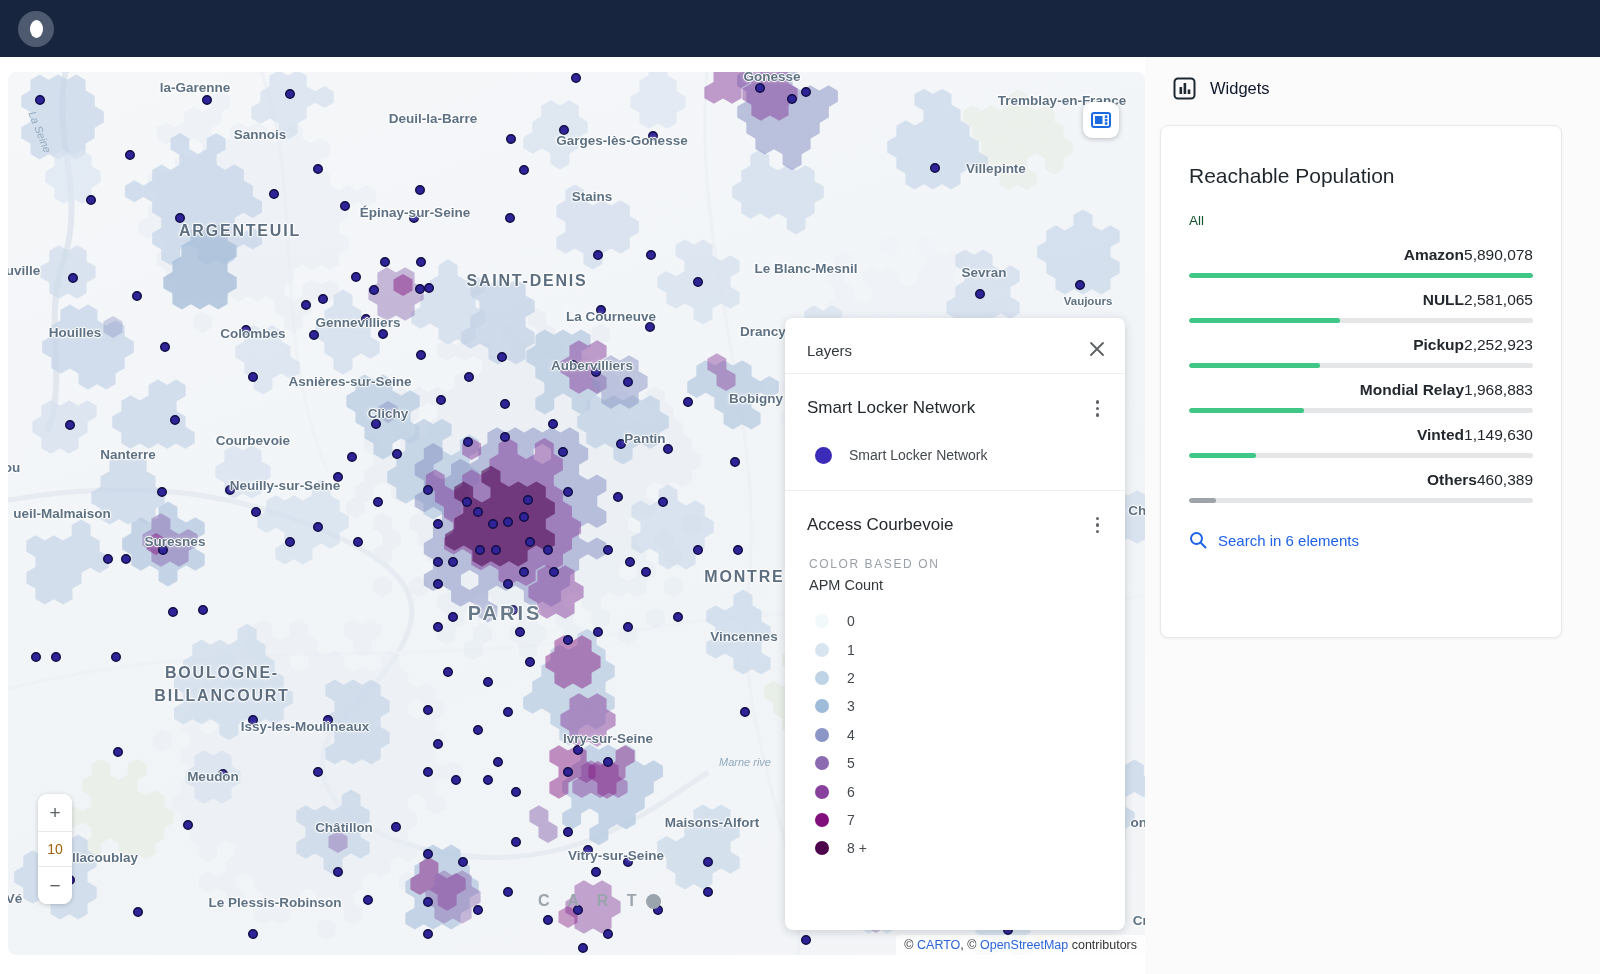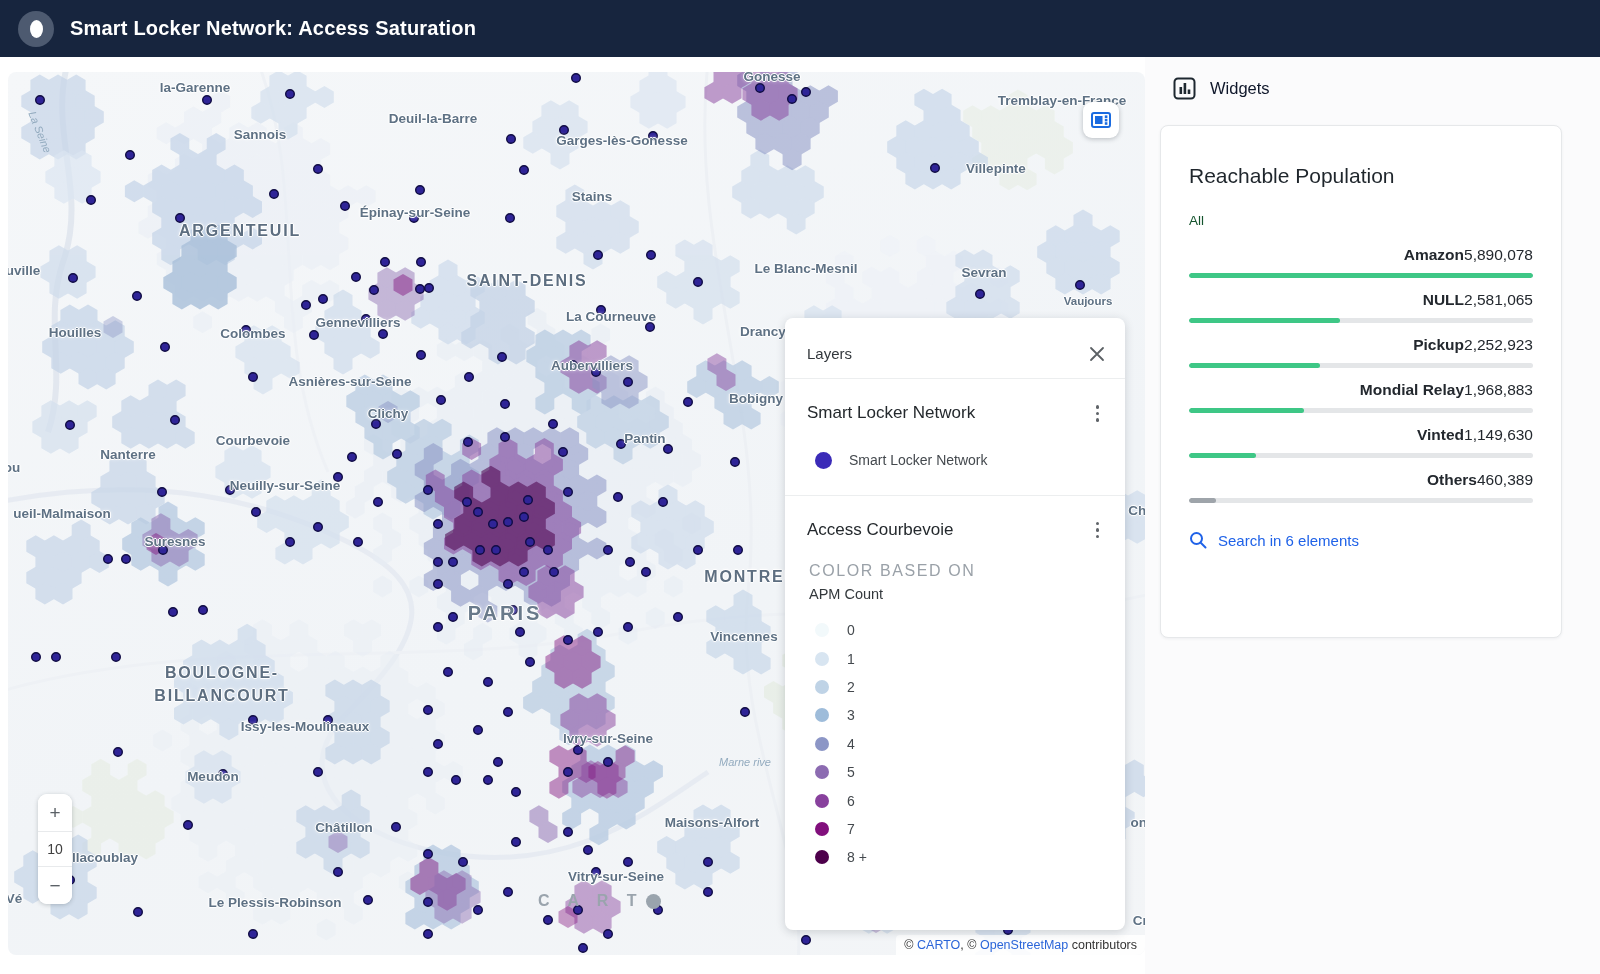--- a/index.html
+++ b/index.html
@@ -30,44 +30,44 @@
   .mlabel.capital{font-size:20px;letter-spacing:3px;color:#68798a;}
   .mlabel.small{font-size:11.5px;font-weight:600;}
   .mlabel.river{font-size:11px;font-style:italic;font-weight:400;color:#93abbf;text-shadow:none;}
   .watermark{position:absolute;left:530px;top:820px;color:#9aa4ad;font-size:16px;font-weight:700;
     letter-spacing:7px;display:flex;align-items:center;gap:2px;}
   .watermark .wm-dot{width:15px;height:15px;border-radius:50%;background:#9aa4ad;display:inline-block;}
   .zoomctl{position:absolute;left:30px;top:722px;width:34px;background:#fff;border-radius:9px;
     box-shadow:0 1px 4px rgba(40,50,60,.25);display:flex;flex-direction:column;overflow:hidden;}
   .zoomctl button{background:#fff;border:none;height:37px;font-size:19px;color:#5b6167;cursor:pointer;}
   .zoom-level{height:36px;display:flex;align-items:center;justify-content:center;font-size:14px;
-    color:#404040;border-top:1px solid #e8eaec;border-bottom:1px solid #e8eaec;}
+    color:#a16207;border-top:1px solid #e8eaec;border-bottom:1px solid #e8eaec;}
   .panel-toggle{position:absolute;left:1075px;top:30px;width:36px;height:36px;background:#fff;
     border:none;border-radius:9px;box-shadow:0 1px 5px rgba(40,50,60,.3);cursor:pointer;
     display:flex;align-items:center;justify-content:center;}
   .attribution{position:absolute;right:0;bottom:0;background:rgba(255,255,255,.85);
     border-top-left-radius:4px;padding:3px 8px;font-size:12.5px;color:#333;z-index:5;}
   .attribution a{color:#2b65d9;text-decoration:none;cursor:pointer;}
   
   .layers-panel{position:absolute;left:777px;top:246px;width:340px;height:612px;background:#fff;
     border-radius:8px;box-shadow:0 2px 10px rgba(30,40,50,.18);z-index:10;display:flex;flex-direction:column;}
-  .lp-head{display:flex;align-items:flex-start;justify-content:space-between;padding:15px 20px 13px 22px;
-    border-bottom:1px solid #eceeef;margin-top:12px;}
+  .lp-head{display:flex;align-items:center;justify-content:space-between;padding:22px 20px 13px 22px;
+    border-bottom:1px solid #eceeef;}
   .lp-title{font-size:15px;color:#33383d;}
   .lp-close{background:none;border:none;cursor:pointer;font-size:20px;color:#5b6064;line-height:1;}
   .lp-section{padding:22px 20px 18px 22px;}
   .lp-section + .lp-section{border-top:1px solid #eceeef;}
   .lp-sec-head{display:flex;align-items:center;justify-content:space-between;}
   .lp-sec-title{font-size:17px;color:#24292d;}
   .kebab{background:none;border:none;cursor:pointer;display:flex;flex-direction:column;gap:3px;padding:4px 6px;}
   .kebab i{width:3.5px;height:3.5px;border-radius:50%;background:#5f6368;display:block;}
   .lp-layer-row{display:flex;align-items:center;gap:17px;margin:26px 0 8px 8px;}
   .lp-layer-dot{width:17px;height:17px;border-radius:50%;flex:0 0 auto;}
   .lp-layer-label{font-size:14px;color:#44494e;}
-  .lp-caption{margin:20px 0 4px 2px;font-size:16px;letter-spacing:1.6px;color:#9aa1a8;}
+  .lp-caption{margin:20px 0 4px 2px;font-size:12px;letter-spacing:1.6px;color:#9aa1a8;}
   .lp-attr{margin:6px 0 14px 2px;font-size:14.5px;color:#33383c;}
   .legend-row{display:flex;align-items:center;gap:18px;height:28.4px;margin-left:8px;}
   .legend-dot{width:14px;height:14px;border-radius:50%;flex:0 0 auto;}
   .legend-label{font-size:14px;color:#44494e;}
   
   .sidebar{position:absolute;left:1145px;top:57px;width:455px;height:917px;background:#fbfbfc;}
   .sb-head{display:flex;align-items:center;gap:14px;padding:20px 0 0 28px;}
   .sb-head-label{font-size:16.5px;color:#0f172a;font-weight:500;}
   .widget-card{position:absolute;left:15px;top:68px;width:402px;height:513px;background:#fff;
     border:1px solid #e6e8ea;border-radius:8px;box-shadow:0 1px 3px rgba(40,50,60,.06);
@@ -83,21 +83,20 @@
   .search-link{display:flex;align-items:center;gap:11px;margin-top:28px;background:none;border:none;
     cursor:pointer;color:#1f62e8;font-size:15px;font-weight:500;}
 </style>
 </head>
 <body>
 
 <div class="topbar">
   <div class="logo">
     <div class="logo-dot"></div>
   </div>
-  <div class="app-title">Smart Locker Network: Access Saturation</div>
 </div>
 
 <div class="map">
   <svg class="base" id="hex-svg" width="1137" height="883">
 
     <path d="M60,-10 C40,60 80,120 55,190 C35,250 60,300 40,360" fill="none" stroke="#dde4ec" stroke-width="6" opacity=".8"></path>
     <path d="M-10,430 C150,400 260,430 340,470 C430,515 420,560 340,640 C280,700 330,760 430,780 C560,805 640,740 700,700" fill="none" stroke="#e3e9f0" stroke-width="5" opacity=".8"></path>
     <path d="M250,-10 C300,120 260,260 320,400" fill="none" stroke="#eef1f5" stroke-width="3"></path>
     <path d="M-10,620 C200,560 420,600 620,560 C820,520 1000,560 1150,520" fill="none" stroke="#eef1f5" stroke-width="3"></path>
     <path d="M700,-10 C680,180 760,340 740,520 C725,660 800,780 790,890" fill="none" stroke="#edf0f4" stroke-width="3"></path>
@@ -2287,21 +2286,21 @@
       <div class="mlabel city" style="left: 752px; top: 505px;">MONTREUIL</div>
       <div class="mlabel town" style="left: 736px; top: 564px;">Vincennes</div>
       <div class="mlabel town" style="left: 1133px; top: 438px;">Che</div>
       <div class="mlabel city" style="left: 214px; top: 601px;">BOULOGNE-</div>
       <div class="mlabel city" style="left: 214px; top: 624px;">BILLANCOURT</div>
       <div class="mlabel town" style="left: 297px; top: 654px;">Issy-les-Moulineaux</div>
       <div class="mlabel town" style="left: 205px; top: 704px;">Meudon</div>
       <div class="mlabel town" style="left: 600px; top: 666px;">Ivry-sur-Seine</div>
       <div class="mlabel town" style="left: 336px; top: 755px;">Châtillon</div>
       <div class="mlabel town" style="left: 704px; top: 750px;">Maisons-Alfort</div>
-      <div class="mlabel town" style="left: 608px; top: 804px;">Vitry-sur-Seine</div>
+      <div class="mlabel town" style="left: 608px; top: 783px;">Vitry-sur-Seine</div>
       <div class="mlabel town" style="left: 267px; top: 830px;">Le Plessis-Robinson</div>
       <div class="mlabel town" style="left: 6px; top: 826px;">Vé</div>
       <div class="mlabel town" style="left: 97px; top: 785px;">llacoublay</div>
       <div class="mlabel town" style="left: 1133px; top: 750px;">ont</div>
       <div class="mlabel town" style="left: 1136px; top: 848px;">Cré</div>
       <div class="mlabel river" style="left: 737px; top: 690px;">Marne rive</div>
       <div class="mlabel river" style="left: 32px; top: 60px; transform: translate(-50%, -50%) rotate(68deg);">La Seine</div>
     </div>
 
   <div class="watermark">

